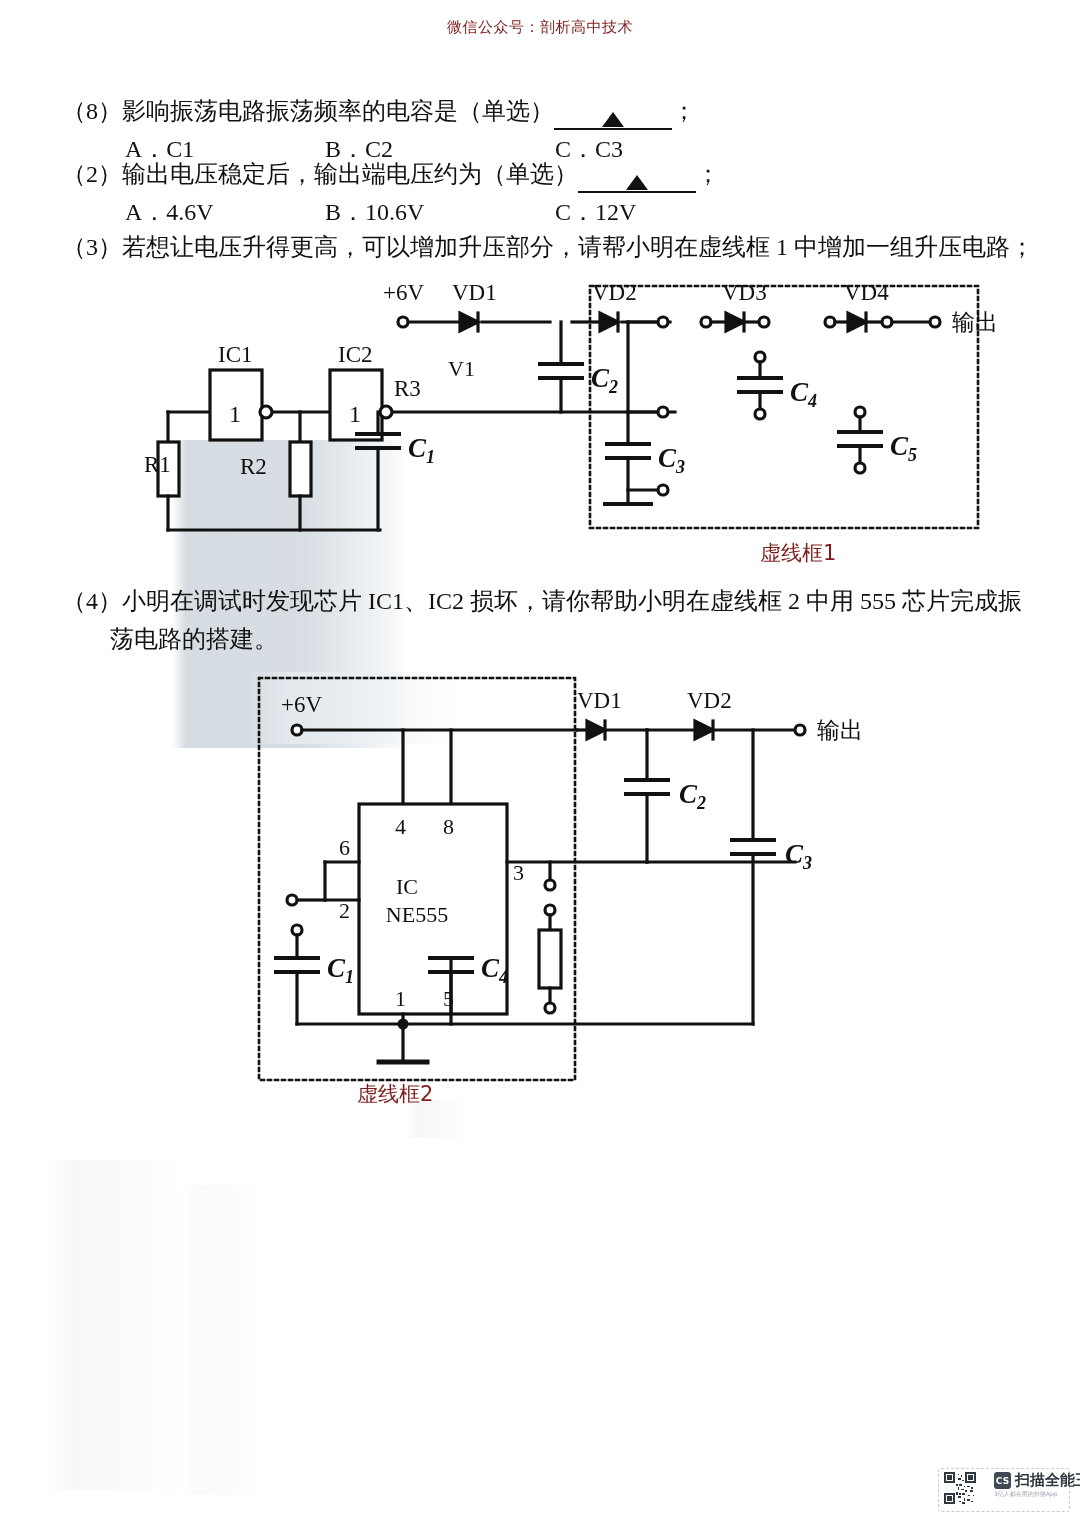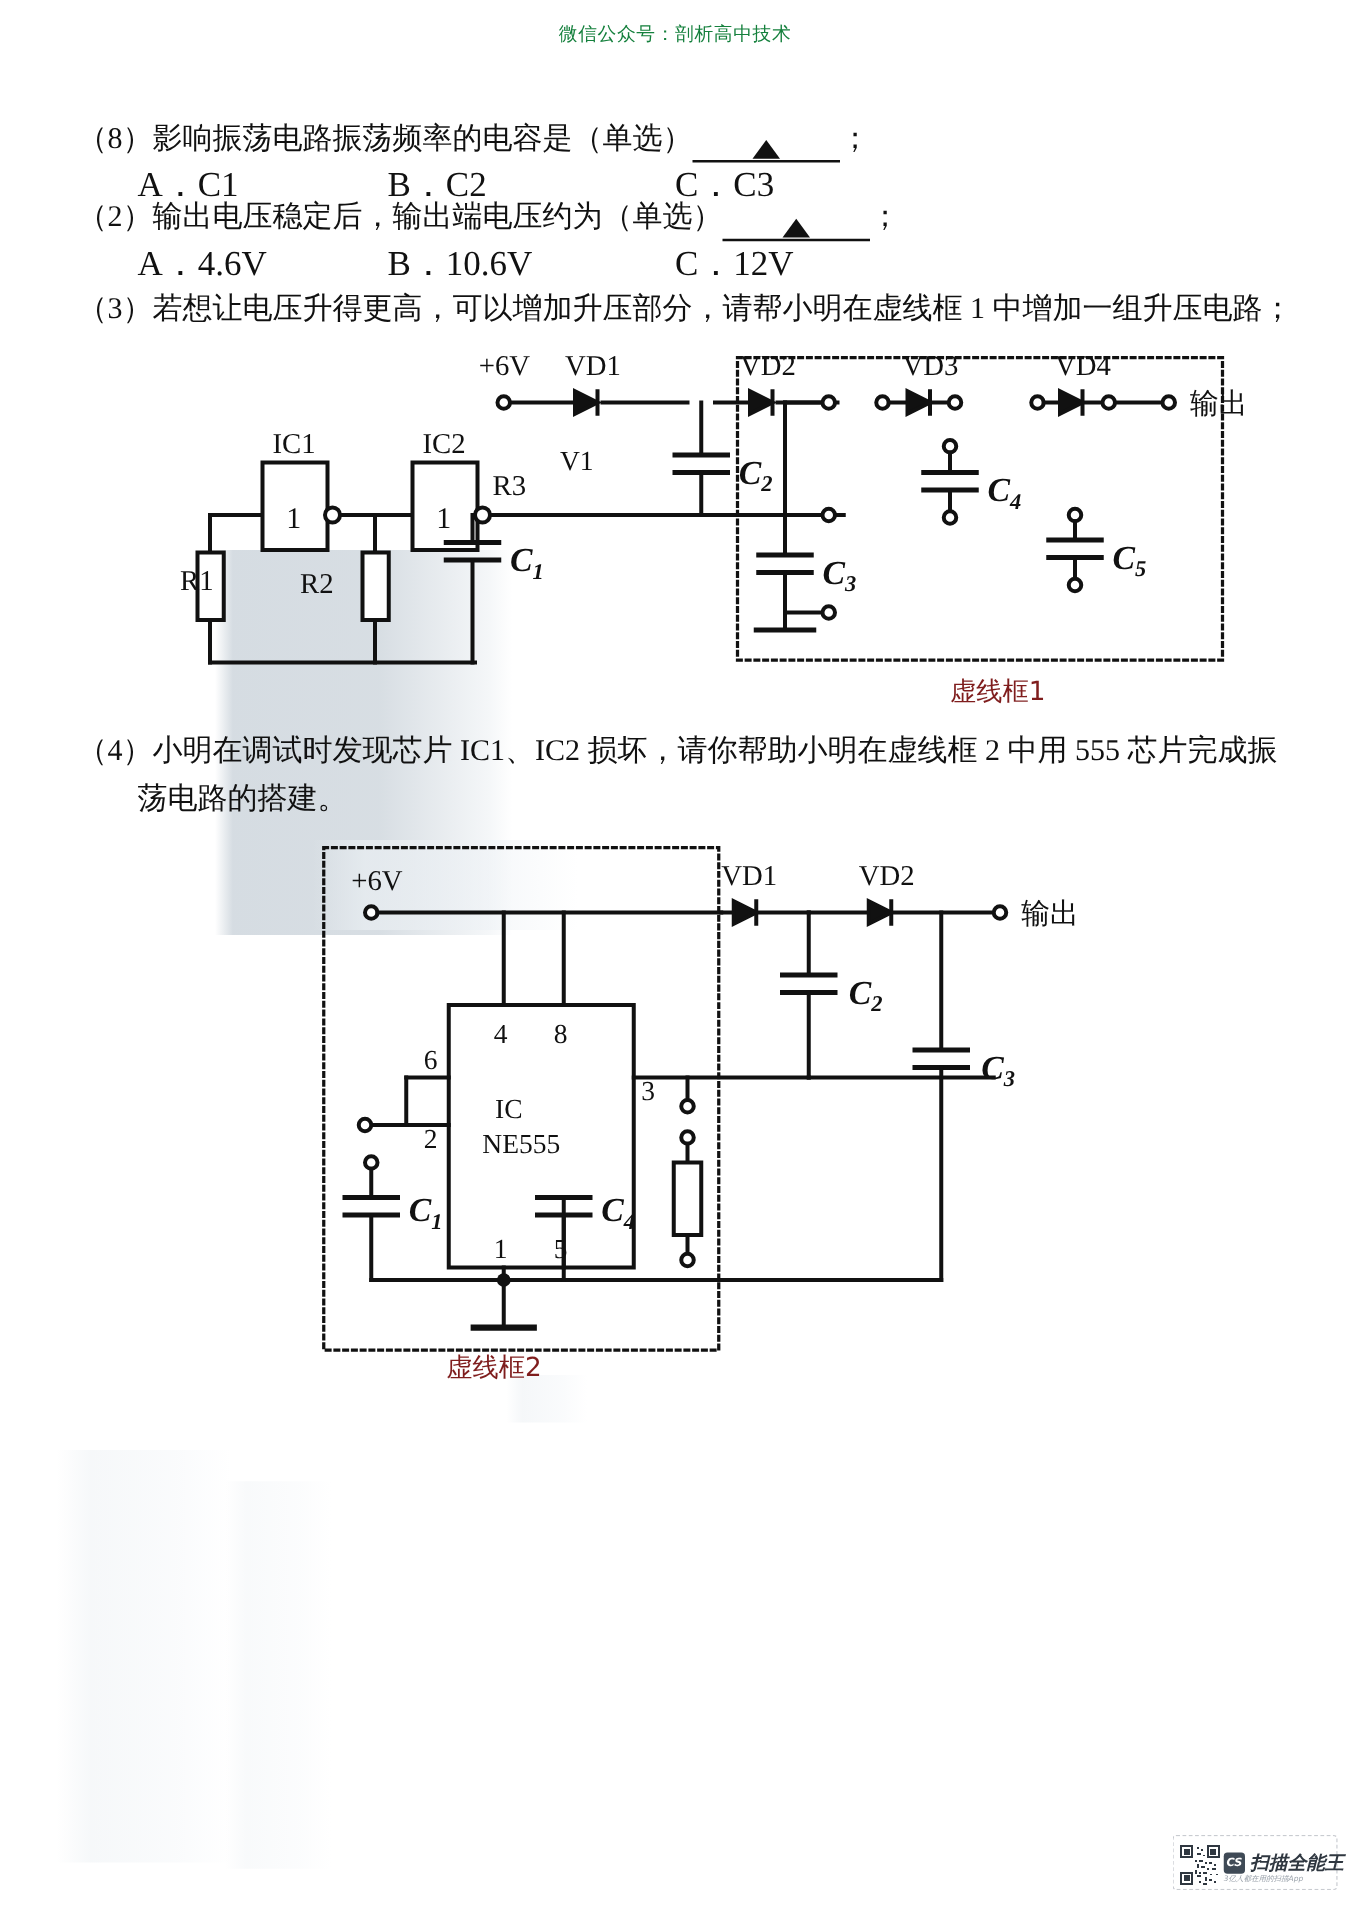--- a/index.html
+++ b/index.html
@@ -30,21 +30,21 @@
 
   
   .page-header {
     position: absolute;
     top: 18px;
     left: 0;
     width: 1080px;
     text-align: center;
     font-family: "DejaVu Sans", "Liberation Sans", sans-serif;
     font-size: 15px;
-    color: #15803d;
+    color: #7f1d1d;
     letter-spacing: 0.5px;
   }
 
   
   .q-block { position: absolute; }
   .q-line {
     font-size: 24px;
     line-height: 38px;
     white-space: nowrap;
   }
@@ -60,24 +60,24 @@
     position: absolute;
     left: 50%;
     transform: translateX(-50%);
     bottom: 1px;
     width: 0; height: 0;
     border-left: 11px solid transparent;
     border-right: 11px solid transparent;
     border-bottom: 15px solid #111;
   }
   .opts {
-    font-size: 28px;
+    font-size: 24px;
     line-height: 38px;
     display: block;
-    margin-left: 48px;
+    margin-left: 63px;
   }
   .opt { display: inline-block; }
   .opt.o1 { width: 200px; }
   .opt.o2 { width: 230px; }
 
   
   .circuit { position: absolute; }
   .circuit svg { display: block; }
 
   
@@ -92,26 +92,25 @@
   
   .cs-watermark {
     position: absolute;
     left: 938px;
     top: 1468px;
     width: 132px;
     height: 44px;
     border: 1px dashed #c9ccd1;
     border-radius: 3px;
     display: flex;
-    align-items: flex-end;
-    gap: 3px;
+    align-items: flex-start;
+    gap: 18px;
     padding: 3px 5px;
     box-sizing: border-box;
     background: #fff;
-    font-style: italic;
   }
   .cs-qr {
     width: 32px; height: 32px;
     flex: 0 0 32px;
   }
   .cs-badge {
     width: 17px; height: 17px;
     background: #3f4a56;
     border-radius: 3px;
     color: #fff;

